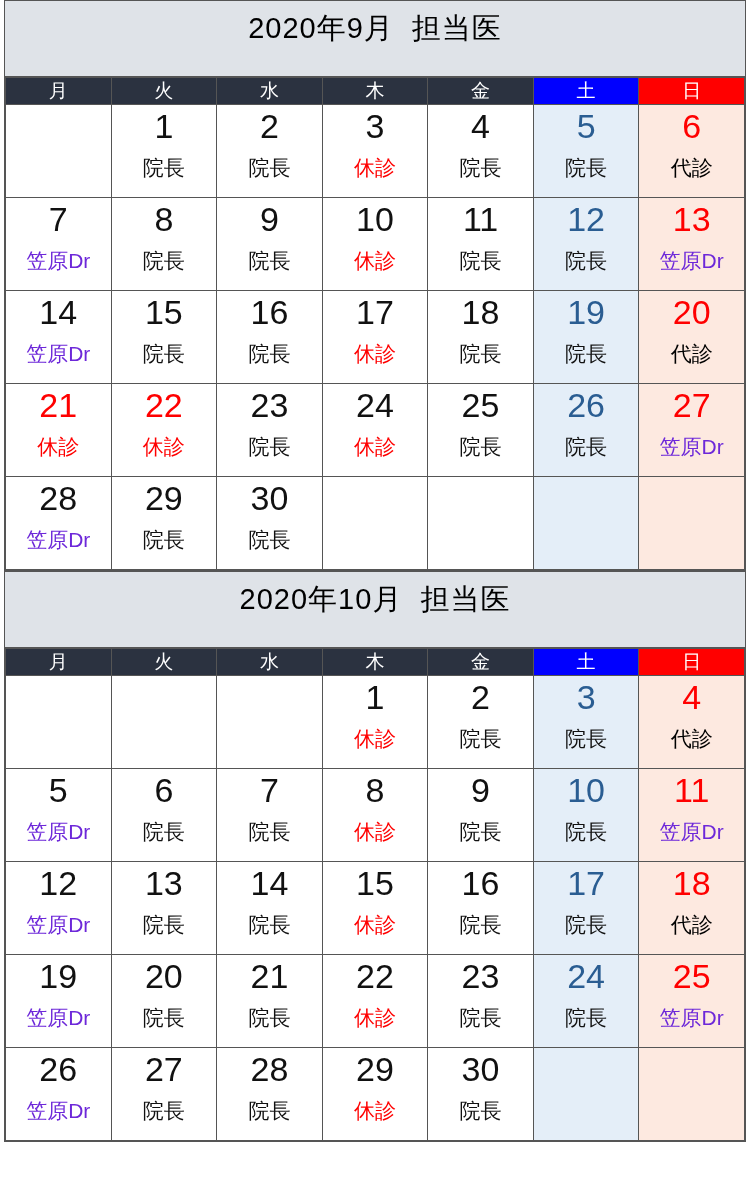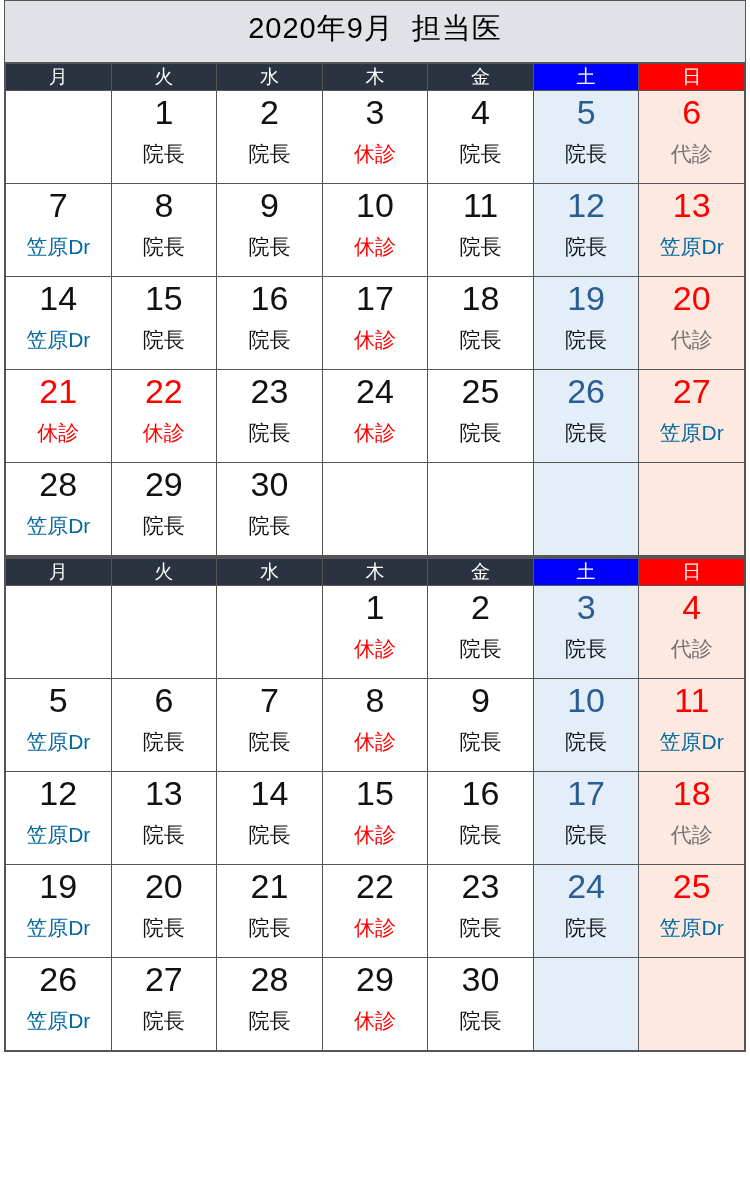--- a/index.html
+++ b/index.html
@@ -27,21 +27,21 @@
     border: 1px solid #555555;
     box-sizing: border-box;
     background: #ffffff;
   }
   .cal-title {
     background: #dfe3e8;
     color: #000000;
     text-align: center;
     font-size: 29px;
     letter-spacing: 1px;
-    padding: 8px 0 13px 0;
+    padding: 8px 0 27px 0;
     border-bottom: 1px solid #555555;
     font-weight: normal;
   }
   .cal-title .month-gap {
     display: inline-block;
     width: 18px;
   }
   table.cal {
     border-collapse: collapse;
     width: 100%;
@@ -85,22 +85,22 @@
   .daynum.sun { color: #ff0000; }
   .daynum.holiday { color: #ff0000; }
   .note {
     text-align: center;
     font-size: 21px;
     line-height: 1.2;
     padding-top: 2px;
     color: #111111;
   }
   .note.kyushin { color: #ff0000; text-align: center; }
-  .note.kasahara { color: #0369a1; }
-  .note.daishin { color: #737373; }
+  .note.kasahara { color: #6d28d9; }
+  .note.daishin { color: #000000; }
   .note.empty { visibility: hidden; }
   .last-row td { height: 88px; }
 </style>
 </head>
 <body>
 
 <div class="page">
   <div id="calendars-root">
       <div class="calendar">
         <div class="cal-title"><span>2020年9月</span><span class="month-gap"></span><span>担当医</span></div>
@@ -264,20 +264,21 @@
               </td>
               <td class="sun-col">
                 <div class="daynum sun"></div>
                 <div class="note empty"></div>
               </td>
             </tr>
           </tbody>
         </table>
       </div>
       <div class="calendar">
+        <div class="cal-title"><span>2020年10月</span><span class="month-gap"></span><span>担当医</span></div>
         <table class="cal">
           <thead>
             <tr>
               <th>月</th>
               <th>火</th>
               <th>水</th>
               <th>木</th>
               <th>金</th>
               <th class="sat">土</th>
               <th class="sun">日</th>

